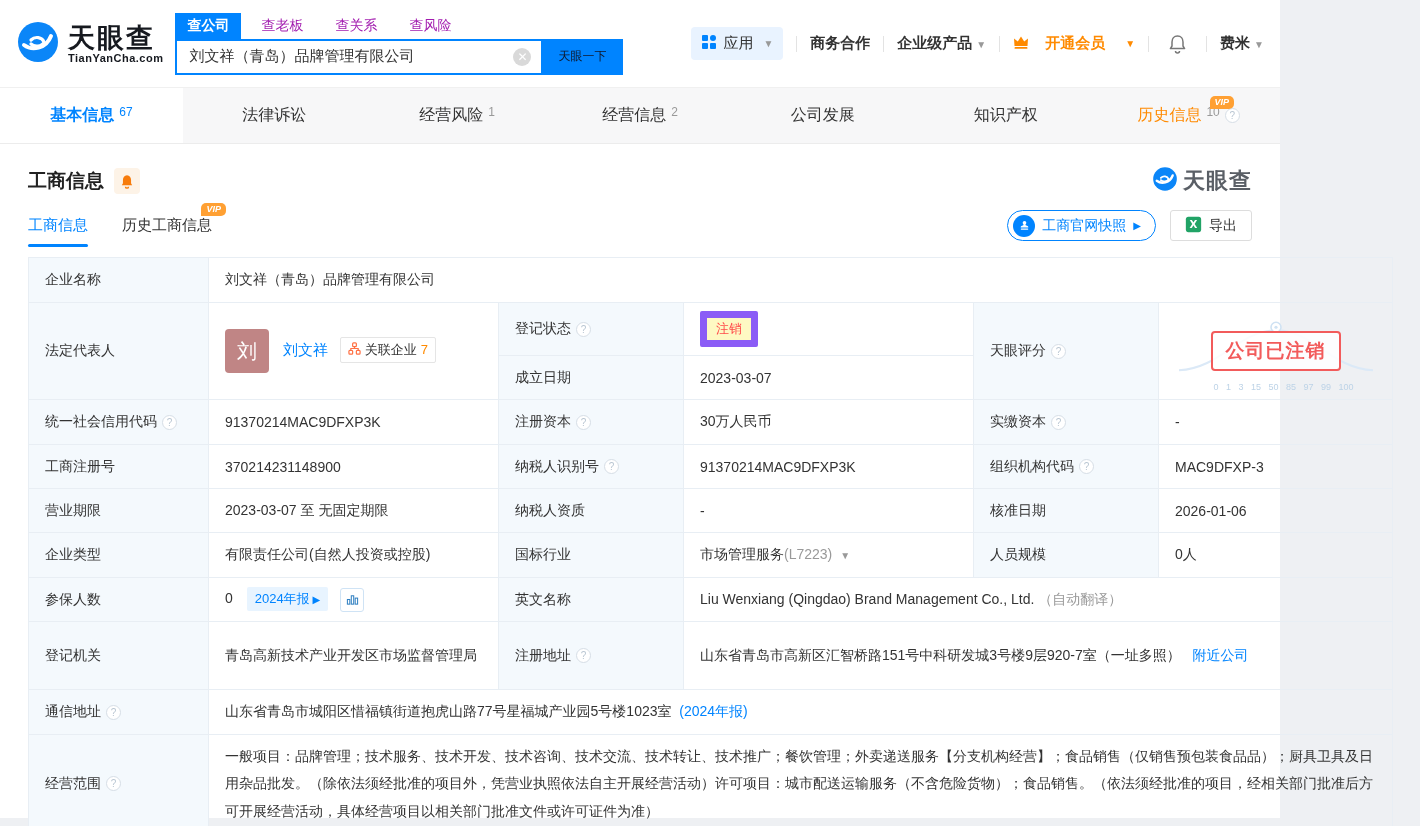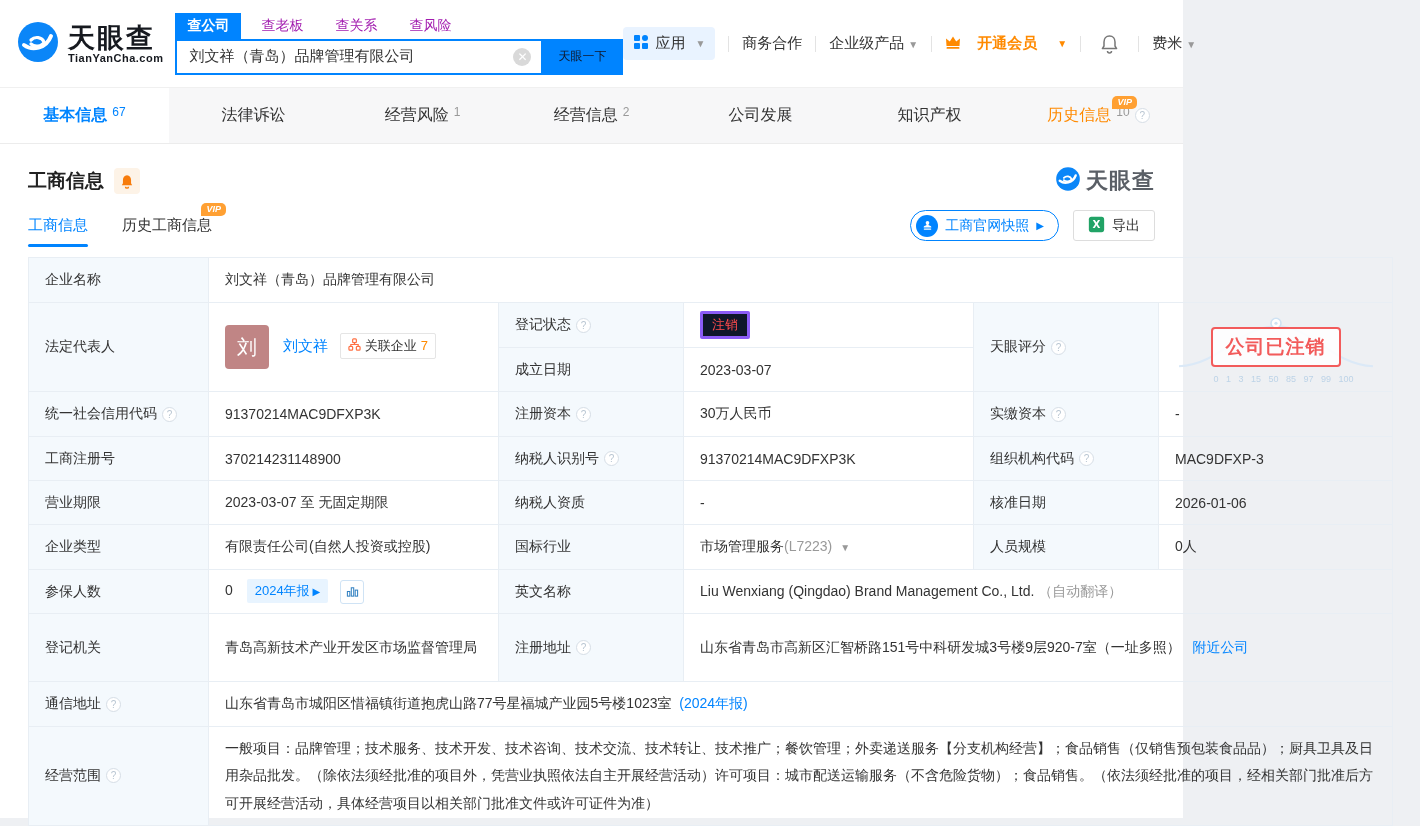--- a/index.html
+++ b/index.html
@@ -1,18 +1,18 @@
 <!DOCTYPE html>
 <html><head>
 <meta charset="utf-8">
 <style>
   * { margin:0; padding:0; box-sizing:border-box; }
   html,body { width:1420px; height:826px; overflow:hidden; background:#eef0f3;
     font-family:"Liberation Sans","DejaVu Sans",sans-serif; }
-  .page { width:1183px; height:818px; background:#fff; }
+  .page { width:1280px; height:818px; background:#fff; }
 
   
   .topbar { height:88px; background:#fff; display:flex; align-items:center; padding:0 16px; border-bottom:1px solid #f0f0f0; }
   .logo { display:flex; align-items:center; cursor:pointer; }
   .logo-text { margin-left:8px; }
   .logo-brand { font-size:27px; font-weight:900; color:#16191f; letter-spacing:2px; line-height:28px; }
   .logo-domain { font-size:11px; font-weight:700; color:#16191f; letter-spacing:.5px; }
   .slogan { margin-left:18px; width:228px; height:58px; background:#e60012; color:#fff; border-radius:2px; text-align:center; padding-top:8px; }
   .slogan-l1 { font-size:14.5px; font-weight:700; letter-spacing:3px; }
   .slogan-l2 { font-size:12px; margin-top:5px; letter-spacing:.5px; }
@@ -23,21 +23,21 @@
   .stab.active { background:#0084ff; color:#fff; font-weight:600; }
   .search-row { display:flex; }
   .search-input-wrap { position:relative; width:366px; }
   .search-input-wrap input { width:100%; height:36px; border:2px solid #0084ff; border-right:none; padding:0 34px 0 12px; font-size:15px; color:#333; outline:none; font-family:inherit; }
   .clear-btn { position:absolute; right:10px; top:9px; width:18px; height:18px; border-radius:50%; background:#d9d9d9; color:#fff; font-size:12px; line-height:18px; text-align:center; cursor:pointer; }
   .tyc-search-btn { width:82px; height:36px; background:#0084ff; color:#0f172a; border:none; font-size:12px; cursor:pointer; font-family:inherit; }
 
   .top-nav { margin-left:auto; display:flex; align-items:center; font-size:15px; color:#333; white-space:nowrap; }
   .nav-app { display:flex; align-items:center; gap:6px; background:#e9f3ff; border-radius:4px; padding:7px 10px; cursor:pointer; }
   .nav-sep { width:1px; height:16px; background:#e3e3e3; margin:0 13px; }
-  .nav-item { cursor:pointer; }
+  .nav-item { cursor:pointer;font-weight:bold; }
   .nav-vip { color:#ff8a00; font-weight:600; display:flex; align-items:center; gap:16px; cursor:pointer; }
   .caret { font-size:10px; color:#999; margin-left:4px; }
   .caret.orange { color:#ff8a00; }
   .bell-wrap { margin:0 6px; cursor:pointer; display:flex; align-items:center; }
 
   
   .main-tabs { height:56px; background:#f7f7f8; display:flex; border-bottom:1px solid #ececec; }
   .mtab { width:202.8px; display:flex; align-items:center; justify-content:center; font-size:16px; color:#333; cursor:pointer; position:relative; }
   .mtab.active { background:#fff; color:#0084ff; font-weight:700; }
   .mtab-count { font-size:12px; color:#999; margin-left:5px; margin-top:-8px; }
@@ -68,21 +68,21 @@
   
   table.info { border-collapse:collapse; table-layout:fixed; width:1364px; margin:10px 28px 0; font-size:14px; color:#333; }
   table.info td { border:1px solid #e8eef4; padding:8px 16px; vertical-align:middle; word-break:break-all; }
   td.lbl { background:#f4f9fd; color:#333; word-break:keep-all; }
   tr.h45 td { height:45px; } tr.h44 td { height:44px; }
   tr.h68 td { height:68px; } tr.h95 td { height:95px; }
   .lbl-inner { display:flex; align-items:center; }
   a.blue { color:#0084ff; text-decoration:none; cursor:pointer; }
   .gray { color:#999; }
 
-  .status-badge { display:inline-block; background:#0f172a; border:3px solid #8b5cf6; color:#ff4b4b; font-size:13px; padding:2px 9px; border-radius:2px; }
+  .status-badge { display:inline-block; background:#fef9c3; border:7px solid #8b5cf6; color:#ff4b4b; font-size:13px; padding:2px 9px; border-radius:2px; }
   .avatar { width:44px; height:44px; border-radius:4px; background:#c08585; color:#fff; font-size:20px; display:inline-flex; align-items:center; justify-content:center; vertical-align:middle; cursor:pointer; }
   .rep-name { font-size:15px; margin-left:10px; }
   .related-badge { display:inline-flex; align-items:center; gap:4px; border:1px solid #e5e5e5; border-radius:2px; padding:3px 7px; margin-left:8px; font-size:13px; color:#333; cursor:pointer; background:#fff; }
   .related-count { color:#ff8a00; }
 
   .score-cell { position:relative; padding:0 !important; }
   .score-curve { position:absolute; left:50%; top:50%; transform:translate(-50%,-52%); }
   .score-axis { position:absolute; bottom:7px; left:8px; width:100%; text-align:center; font-size:9px; color:#bdd3e7; white-space:pre; }
   .stamp { position:absolute; left:50%; top:50%; transform:translate(-50%,-50%); border:2px solid #f25b5b; color:#f25b5b; background:rgba(255,255,255,.85); font-size:19px; font-weight:700; letter-spacing:1px; padding:5px 13px; border-radius:4px; white-space:nowrap; }
 

